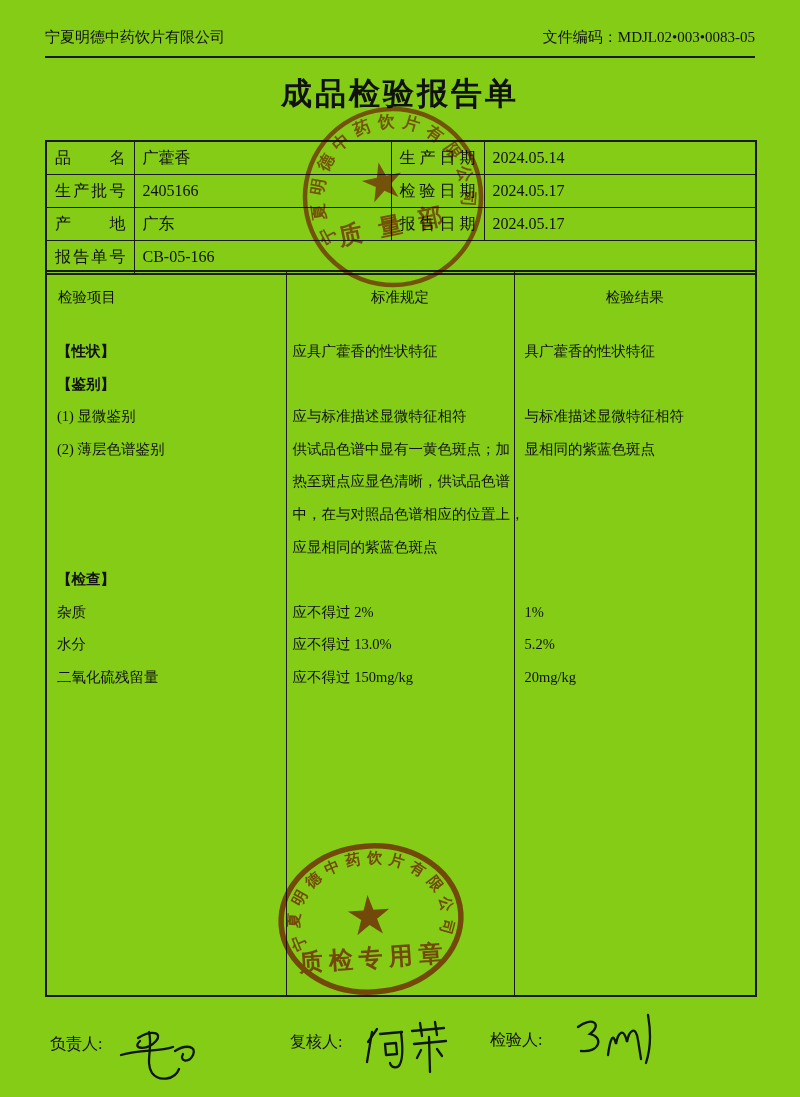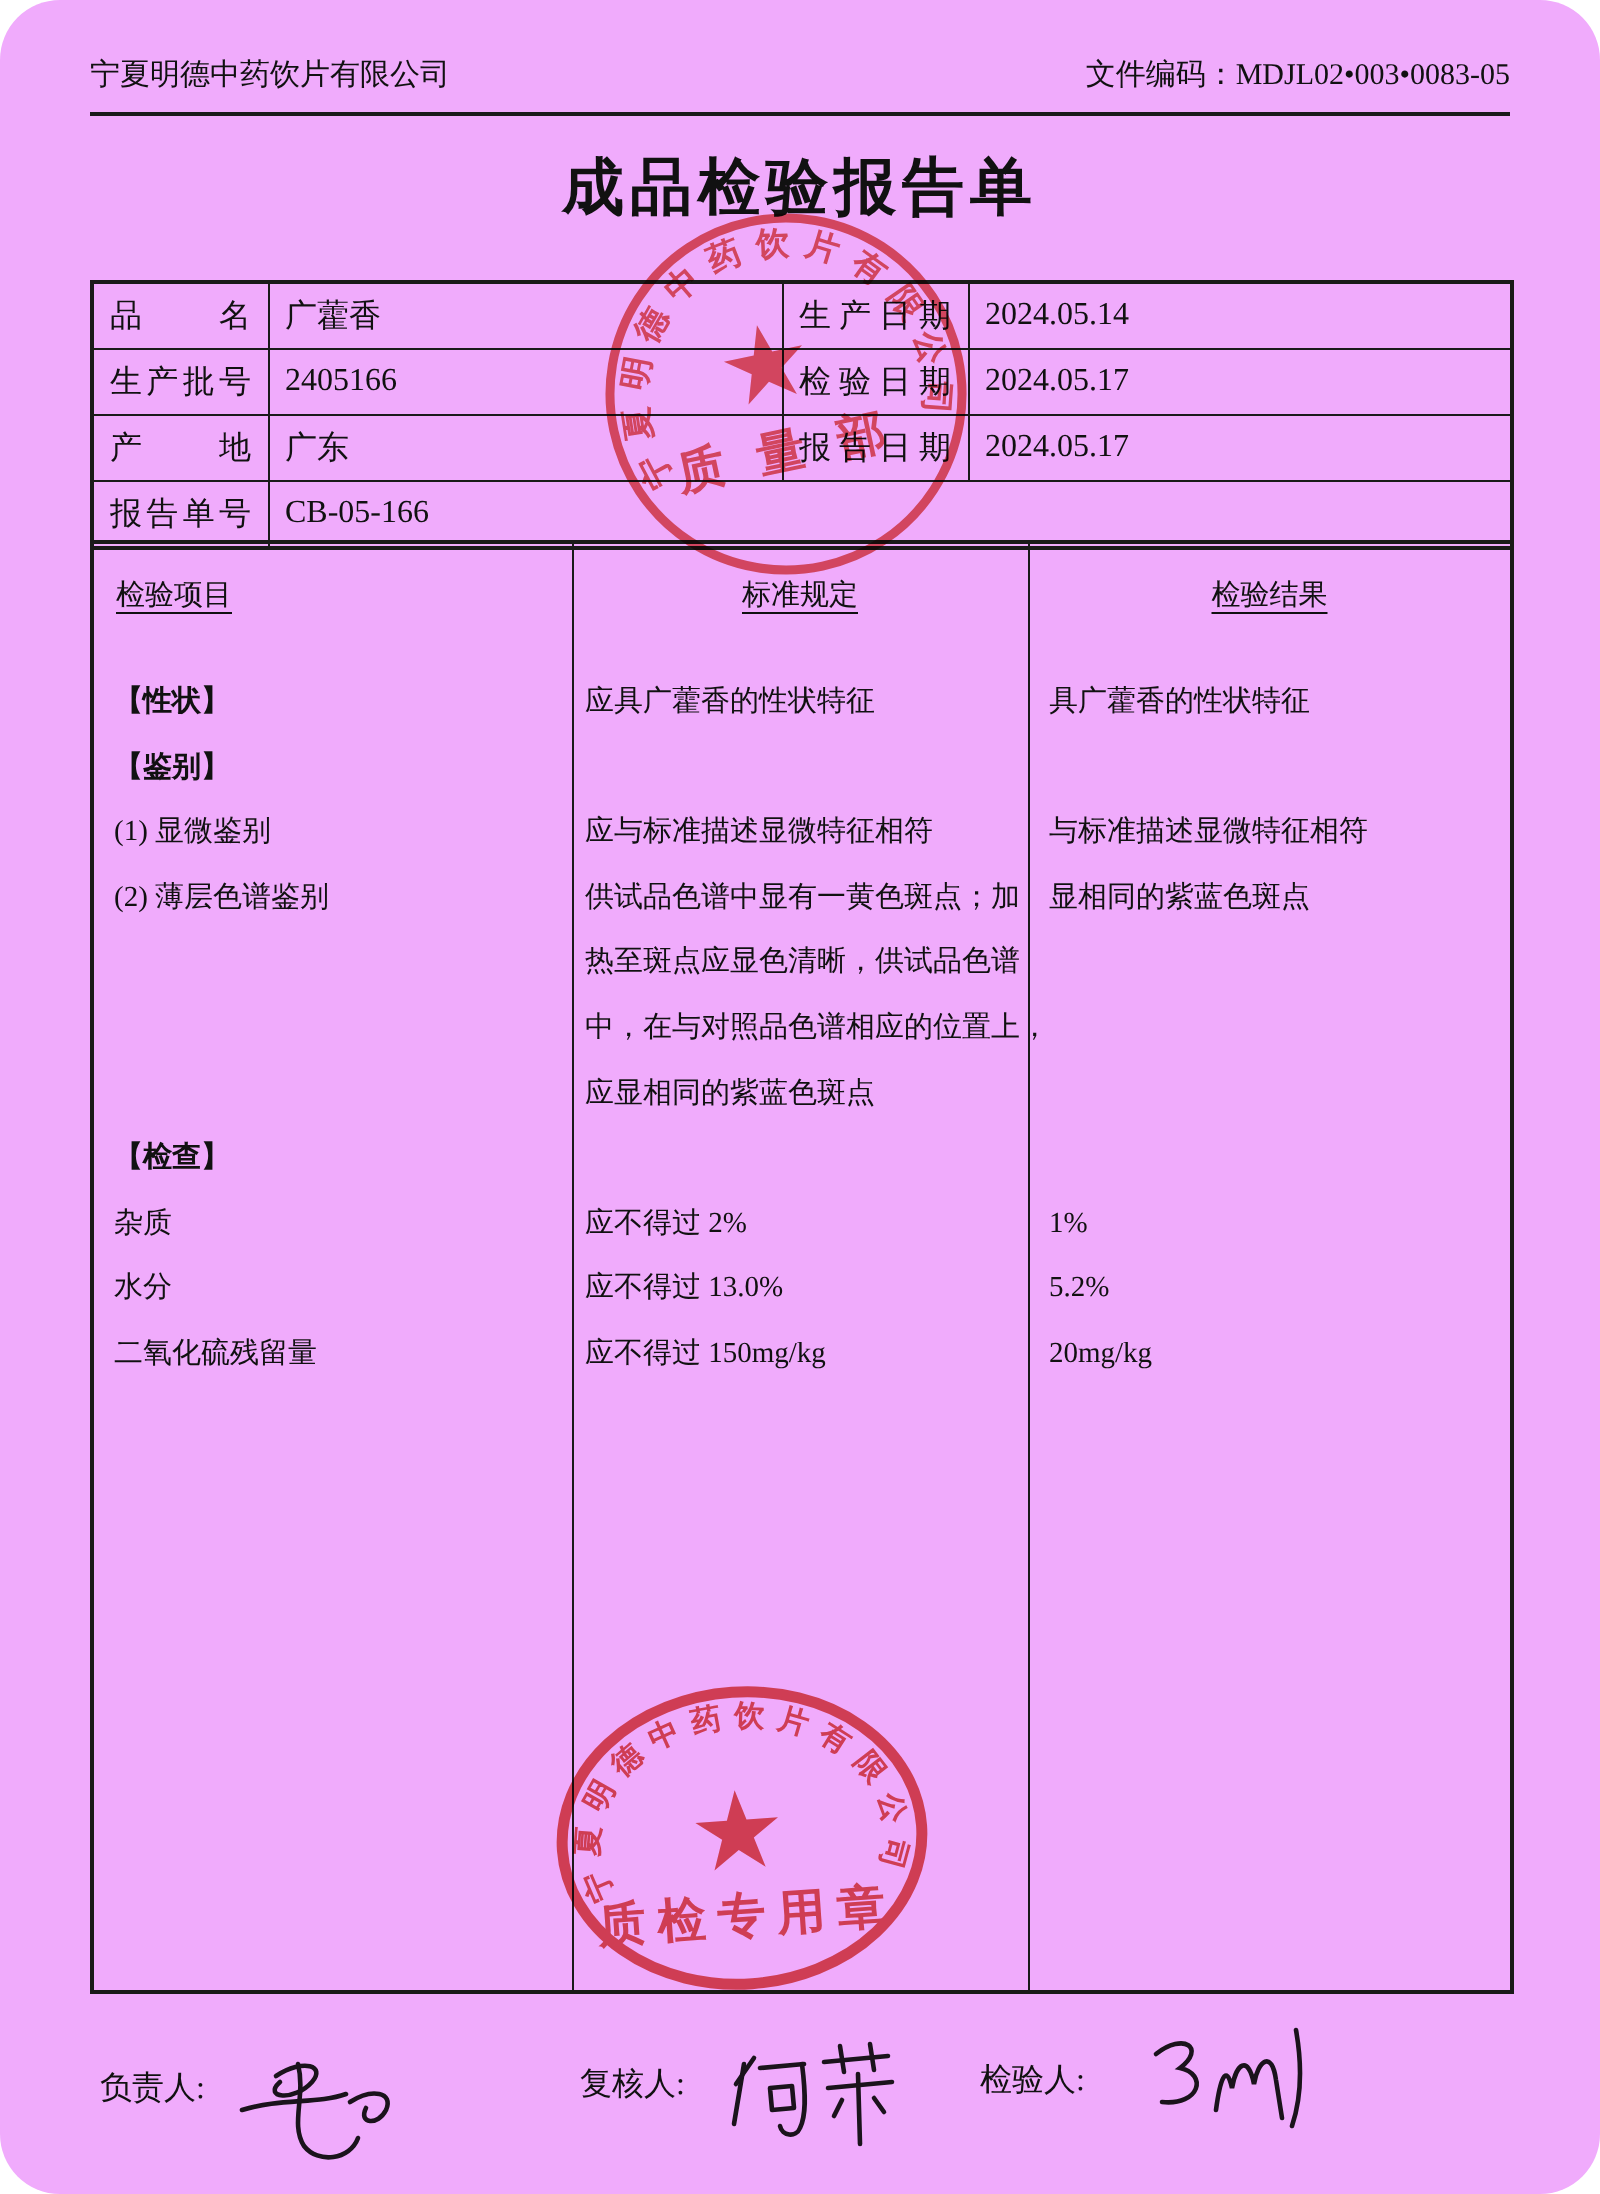--- a/index.html
+++ b/index.html
@@ -1,34 +1,34 @@
 <!DOCTYPE html>
 <html><head>
 <meta charset="utf-8">
 <style>
   html,body{margin:0;padding:0;background:#fff;}
-  .page{position:relative;width:800px;height:1097px;background:#f0abfc;overflow:hidden;
-        font-family:"Liberation Serif","DejaVu Serif",serif;color:#111;border-radius:30px;}
+  .page{position:relative;width:800px;height:1097px;background:#84cc16;overflow:hidden;
+        font-family:"Liberation Serif","DejaVu Serif",serif;color:#111;}
   
   .doc-header{position:absolute;left:45px;top:28px;width:710px;display:flex;
               justify-content:space-between;align-items:flex-end;font-size:15px;
               padding-bottom:9px;border-bottom:2px solid #1a1a1a;}
   
   .report-title{position:absolute;left:0;top:73px;width:800px;text-align:center;
                 font-size:31px;font-weight:bold;letter-spacing:3px;}
   
   table{border-collapse:collapse;table-layout:fixed;}
   .info-table{position:absolute;left:45px;top:140px;width:710px;font-size:16px;}
   .info-table td{border:1.5px solid #1a1a1a;height:32px;padding:0 8px;white-space:nowrap;overflow:hidden;}
   .info-table{border:2px solid #1a1a1a;}
   td.jlabel{text-align:justify;text-align-last:justify;}
   .spec-table{position:absolute;left:45px;top:270px;width:710px;border:2px solid #1a1a1a;font-size:14.5px;}
   .spec-table td{border-left:1.5px solid #1a1a1a;border-right:1.5px solid #1a1a1a;vertical-align:top;padding:0;}
   .spec-head td{height:50px;vertical-align:middle;}
-  .spec-head .h{text-decoration:underline;text-underline-offset:4px;}
+  .spec-head .h{text-underline-offset:4px;}
   .spec-body td{height:673px;}
   .c-center{text-align:center;}
   .c-left{padding-left:11px !important;}
   .lines{padding-top:13px;}
   .tline{height:32.6px;line-height:32.6px;white-space:nowrap;padding-left:10px;}
   td.spec-mid .tline{padding-left:6px;}
   .tline.bold{font-weight:bold;}
   .concl-row td{border-top:1.5px solid #1a1a1a;height:30px;vertical-align:middle;font-size:15.5px;}
   .concl-row .lab{font-weight:bold;}
   

